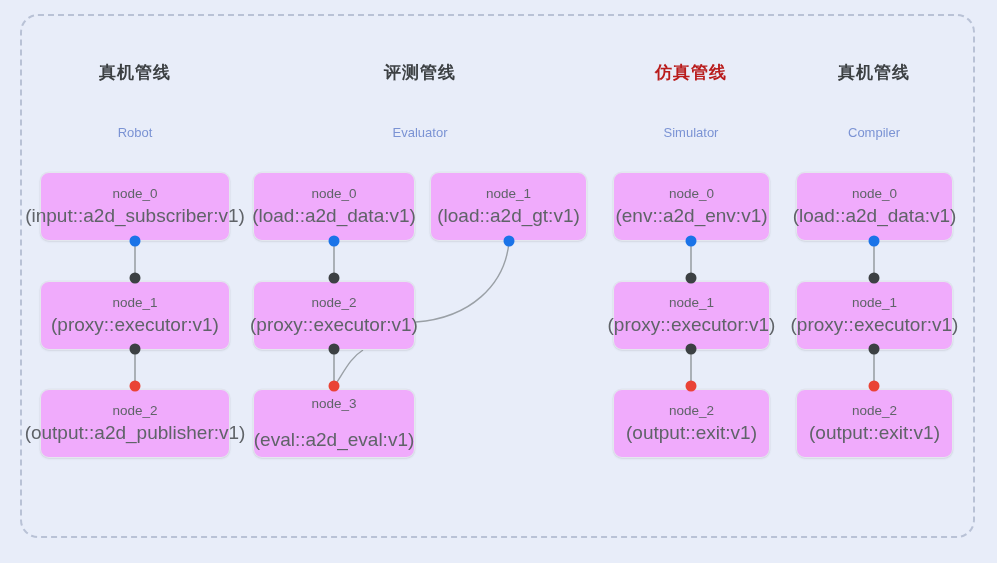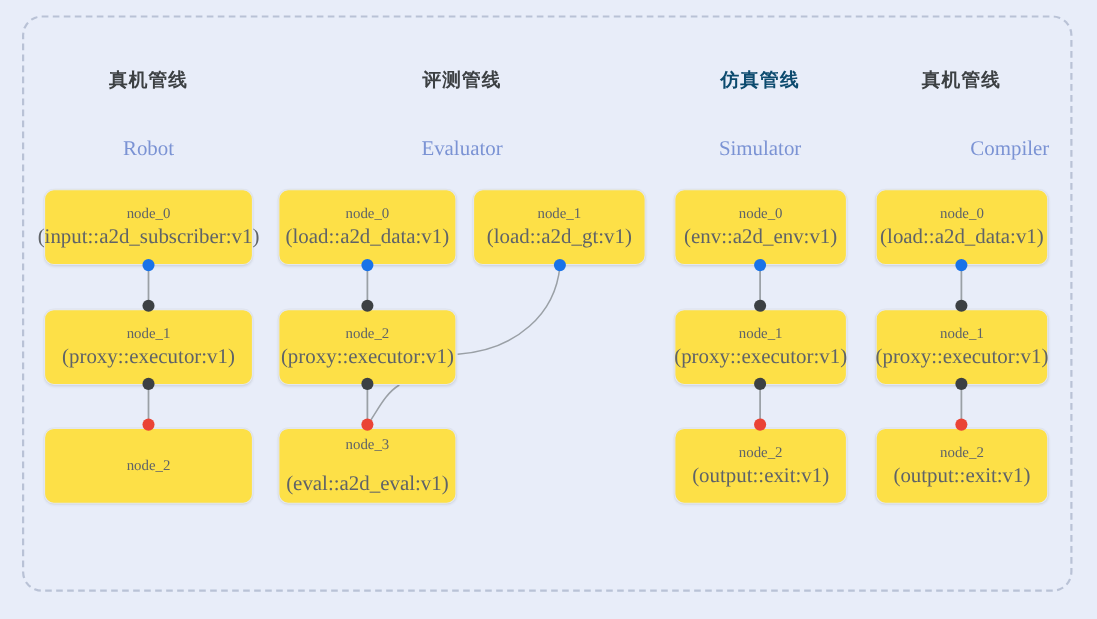--- a/index.html
+++ b/index.html
@@ -3,21 +3,21 @@
 <meta charset="utf-8">
 <style>
   html,body{margin:0;padding:0;}
   body{
     width:997px;height:563px;
     background:#e8edf9;
     font-family:"Liberation Sans","DejaVu Sans",sans-serif;
     overflow:hidden;
     position:relative;
   }
-  #canvas{position:absolute;left:0;top:0;width:997px;height:563px;font-family:Liberation Serif, serif;}
+  #canvas{position:absolute;left:0;top:0;width:997px;height:563px;}
 
   
   #pipeline-frame{
     position:absolute;
     left:20px;top:14px;
     width:955px;height:524px;
     box-sizing:border-box;
     border:2px dashed #b9c2d6;
     border-radius:18px;
     pointer-events:none;
@@ -36,31 +36,31 @@
   }
   .col-title{
     font-size:17px;
     font-weight:bold;
     color:#3c4043;
     letter-spacing:1px;
     white-space:nowrap;
     line-height:1;
   }
   .col-subtitle{
-    font-size:19px;
+    font-size:13px;
     color:#7b93d4;
     white-space:nowrap;
     line-height:1;
     margin-top:0;
   }
 
   .node{
     position:absolute;
     box-sizing:border-box;
-    background:#fde047;
+    background:#f0abfc;
     border:1px solid #e4e7ee;
     border-radius:9px;
     box-shadow:0 1px 2px rgba(60,64,67,.10),0 0 0 0.5px rgba(60,64,67,.04);
     display:flex;
     flex-direction:column;
     align-items:center;
     justify-content:center;
     color:#5f6368;
   }
   .node-name{
@@ -114,44 +114,45 @@
       <div class="column-header" style="left: 135px; top: 126px;">
         <div class="col-subtitle" style="color: rgb(123, 147, 212);">Robot</div>
       </div>
       <div class="column-header" style="left: 420px; top: 64px;">
         <div class="col-title" style="color: rgb(60, 64, 67);">评测管线</div>
       </div>
       <div class="column-header" style="left: 420px; top: 126px;">
         <div class="col-subtitle" style="color: rgb(123, 147, 212);">Evaluator</div>
       </div>
       <div class="column-header" style="left: 691px; top: 64px;">
-        <div class="col-title" style="color: #0c4a6e;">仿真管线</div>
+        <div class="col-title" style="color: #b91c1c;">仿真管线</div>
       </div>
       <div class="column-header" style="left: 691px; top: 126px;">
         <div class="col-subtitle" style="color: rgb(123, 147, 212);">Simulator</div>
       </div>
       <div class="column-header" style="left: 874px; top: 64px;">
         <div class="col-title" style="color: rgb(60, 64, 67);">真机管线</div>
       </div>
-      <div class="column-header" style="left: 918px; top: 126px;">
+      <div class="column-header" style="left: 874px; top: 126px;">
         <div class="col-subtitle" style="color: rgb(123, 147, 212);">Compiler</div>
       </div>
     </div>
 
   <div id="nodes">
       <div class="node" style="left: 40px; top: 172px; width: 190px; height: 69px;">
         <div class="node-name" style="color: rgb(95, 99, 104);">node_0</div>
         <div class="node-spec" style="color: rgb(95, 99, 104);">(input::a2d_subscriber:v1)</div>
       </div>
       <div class="node" style="left: 40px; top: 281px; width: 190px; height: 69px;">
         <div class="node-name" style="color: rgb(95, 99, 104);">node_1</div>
         <div class="node-spec" style="color: rgb(95, 99, 104);">(proxy::executor:v1)</div>
       </div>
       <div class="node" style="left: 40px; top: 389px; width: 190px; height: 69px;">
         <div class="node-name" style="color: rgb(95, 99, 104);">node_2</div>
+        <div class="node-spec" style="color: rgb(95, 99, 104);">(output::a2d_publisher:v1)</div>
       </div>
       <div class="node" style="left: 253px; top: 172px; width: 162px; height: 69px;">
         <div class="node-name" style="color: rgb(95, 99, 104);">node_0</div>
         <div class="node-spec" style="color: rgb(95, 99, 104);">(load::a2d_data:v1)</div>
       </div>
       <div class="node" style="left: 430px; top: 172px; width: 157px; height: 69px;">
         <div class="node-name" style="color: rgb(95, 99, 104);">node_1</div>
         <div class="node-spec" style="color: rgb(95, 99, 104);">(load::a2d_gt:v1)</div>
       </div>
       <div class="node" style="left: 253px; top: 281px; width: 162px; height: 69px;">

